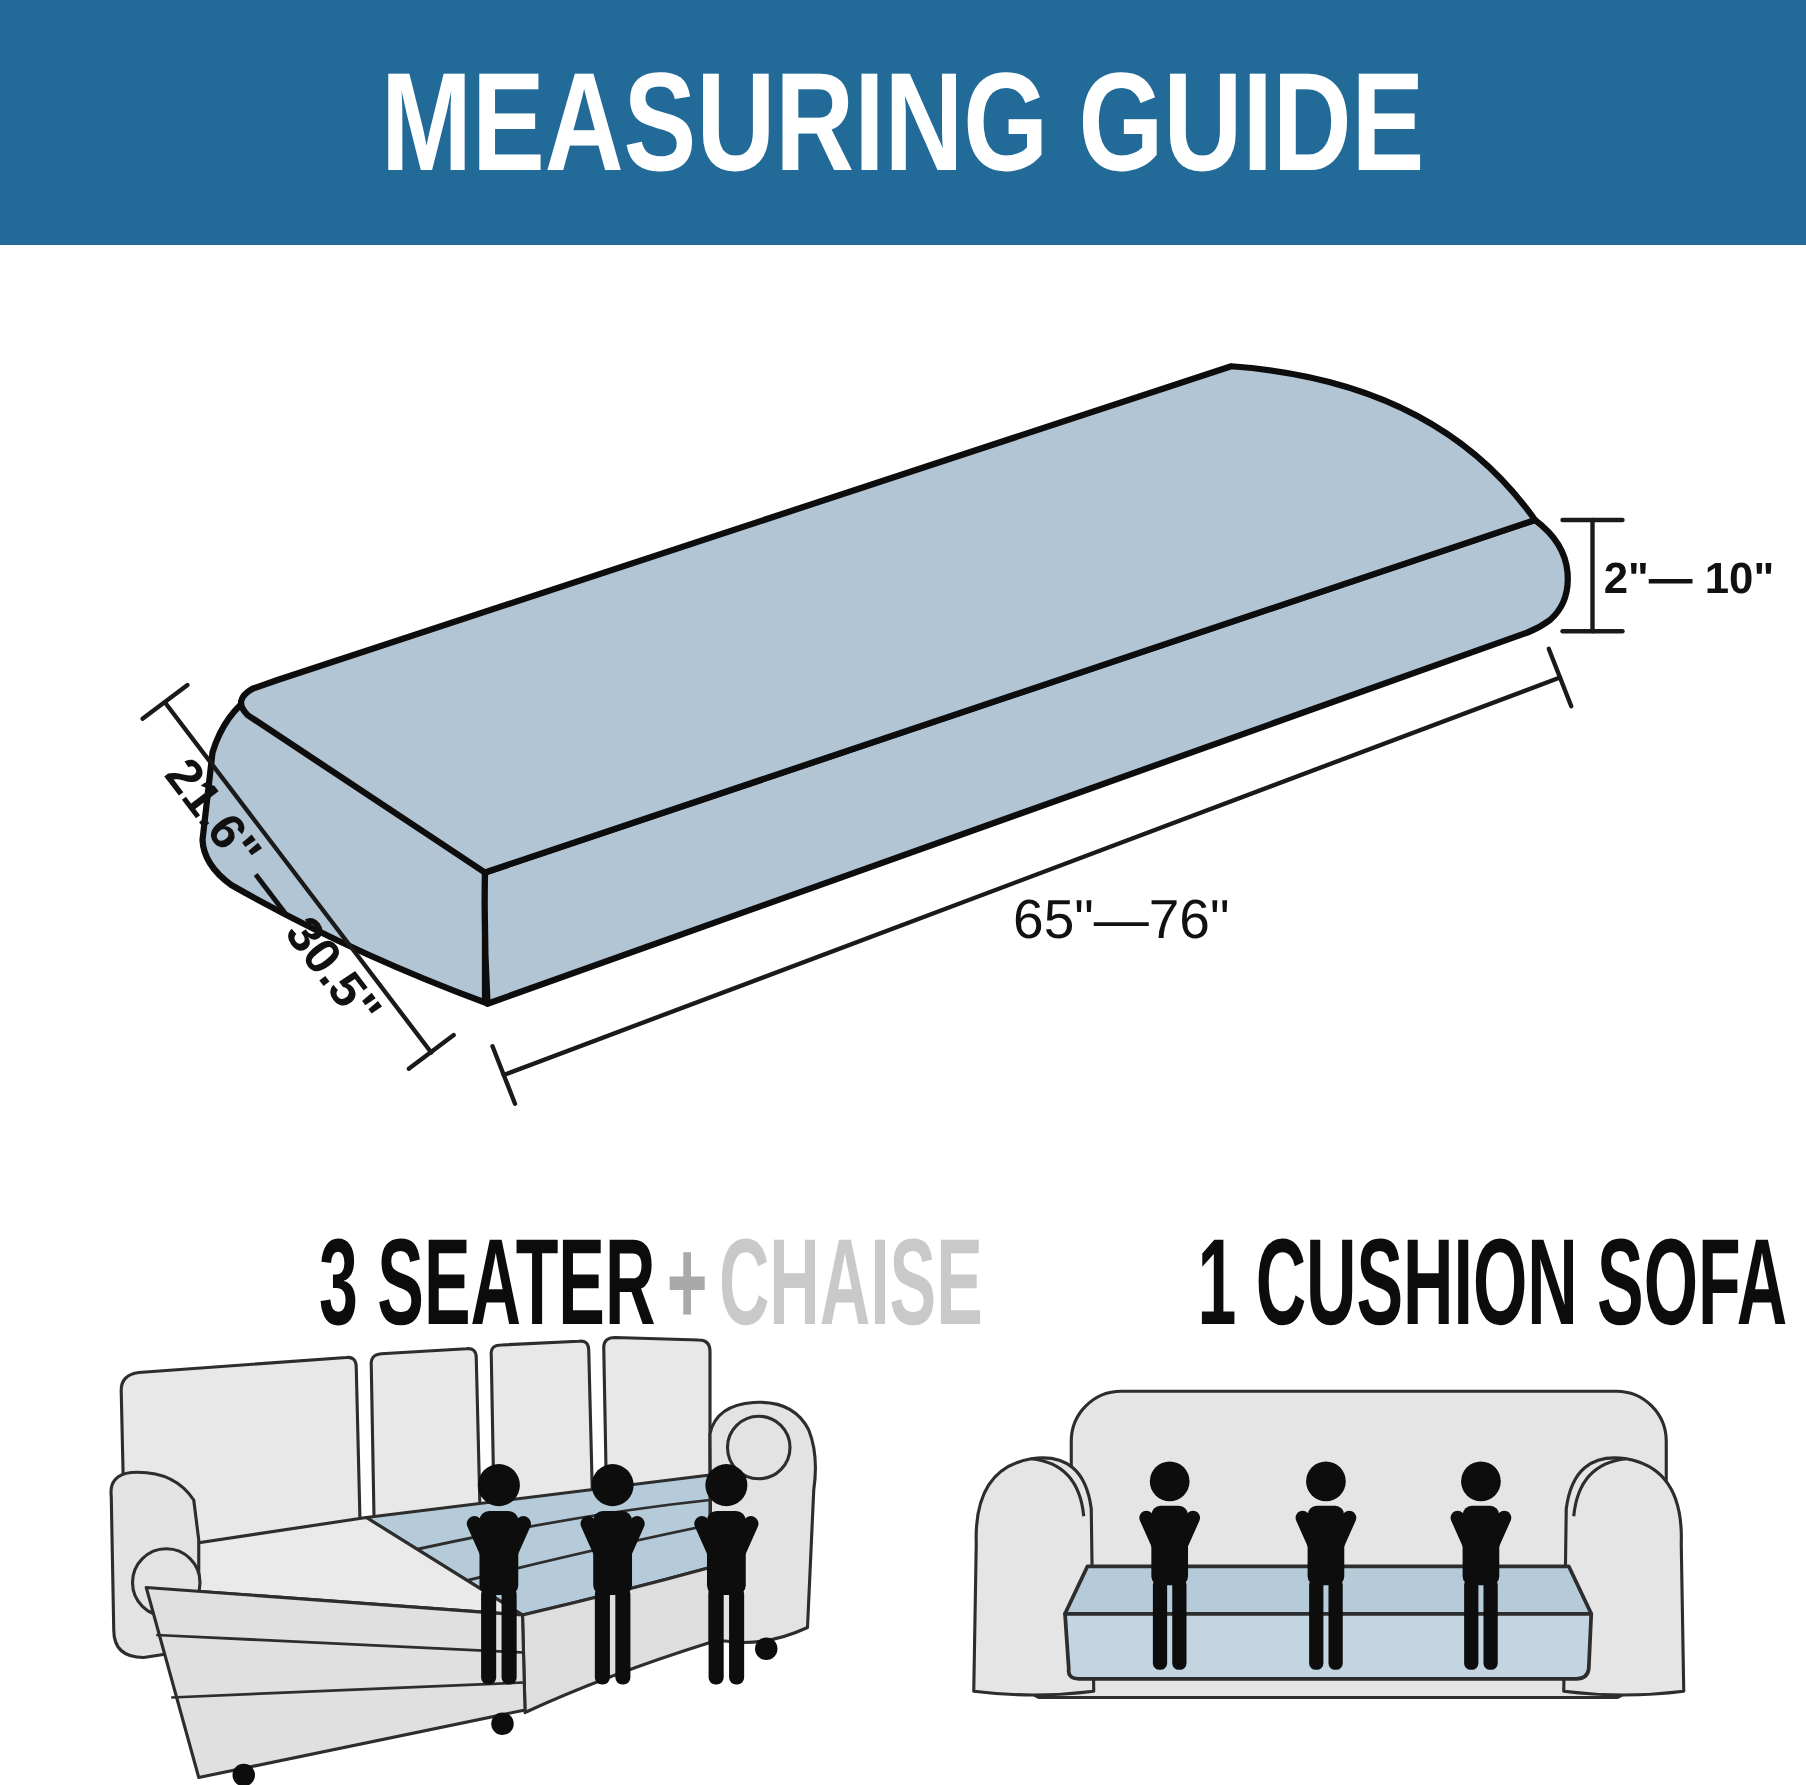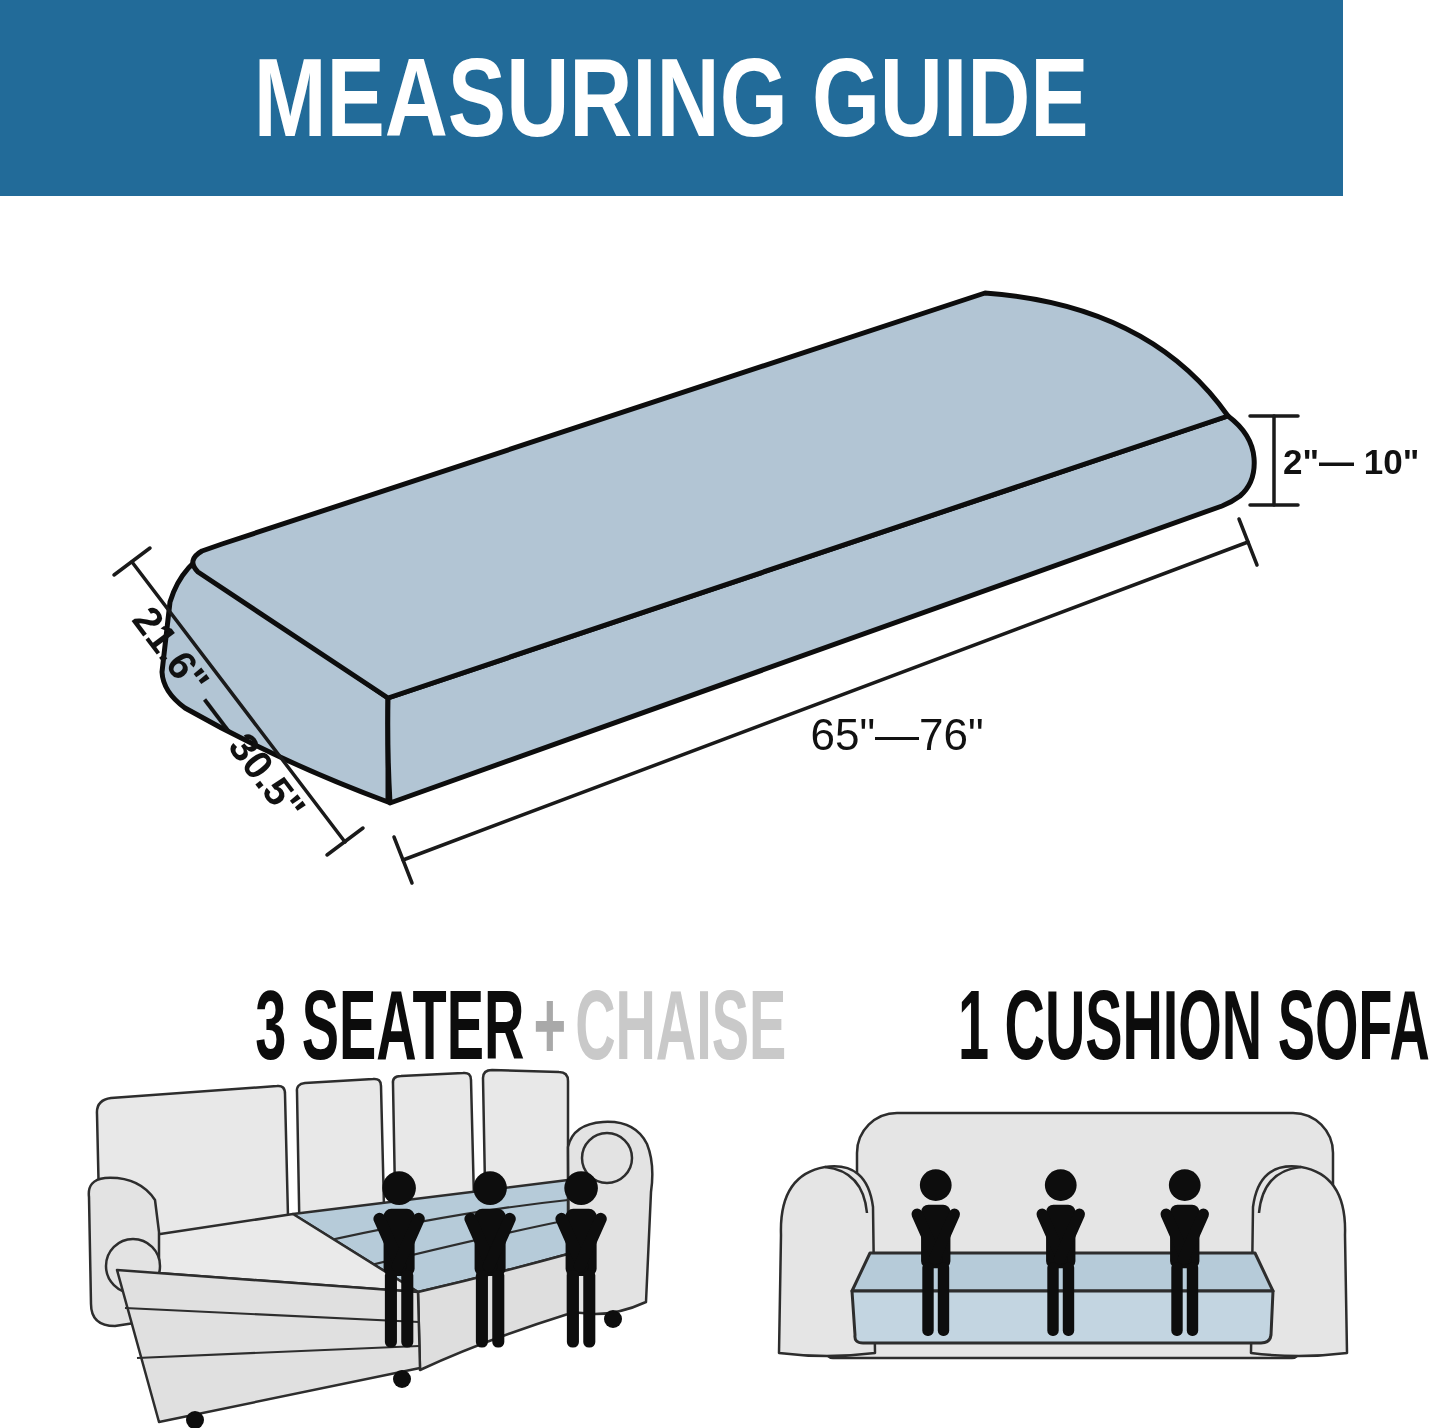--- a/index.html
+++ b/index.html
@@ -1,21 +1,21 @@
 <!DOCTYPE html>
 <html><head>
 <meta charset="utf-8">
 <style>
   html,body{margin:0;padding:0;}
   body{
     width:1445px;height:1428px;position:relative;background:#ffffff;
     font-family:"Liberation Sans", sans-serif;overflow:hidden;
   }
   .banner{
-    position:absolute;left:0;top:0;width:1343px;height:196px;
+    position:absolute;left:0;top:0;width:1445px;height:196px;
     background:#226b99;display:flex;align-items:center;justify-content:center;
   }
   .banner .title{
     color:#ffffff;font-weight:bold;font-size:112px;line-height:1;
     white-space:nowrap;display:inline-block;transform:scaleX(0.78);
     transform-origin:center;letter-spacing:0px;margin:0;
   }
   .diagram-svg{position:absolute;left:0;top:230px;}
   .sofa-svg{position:absolute;}
   .sectional-svg{left:55px;top:1062px;}

